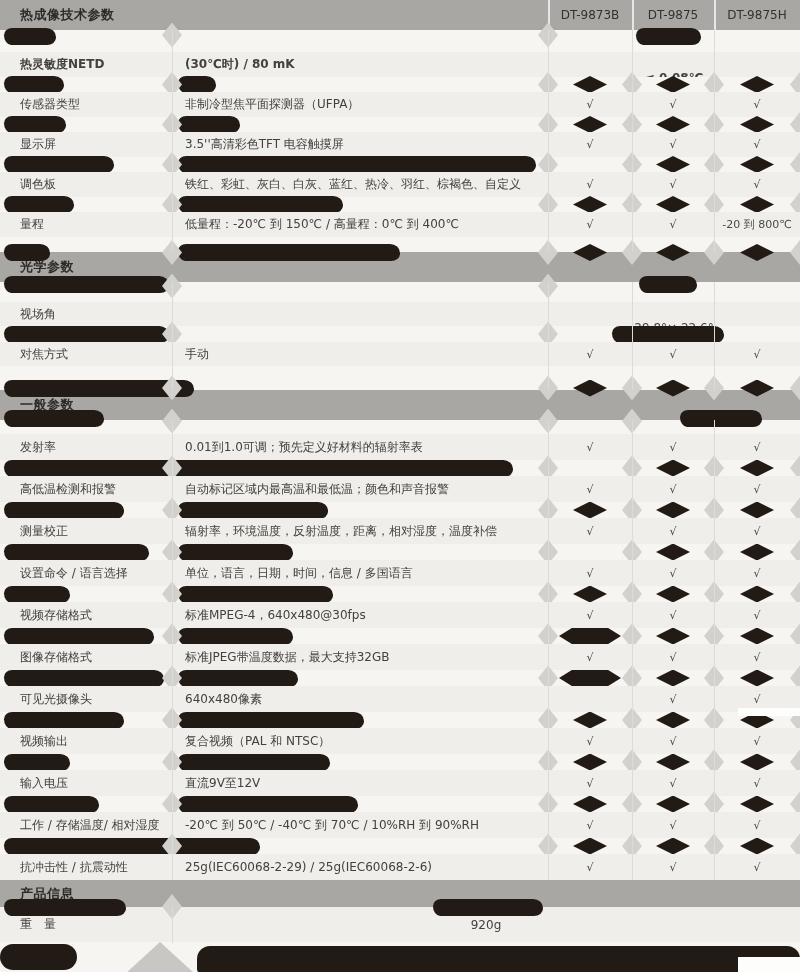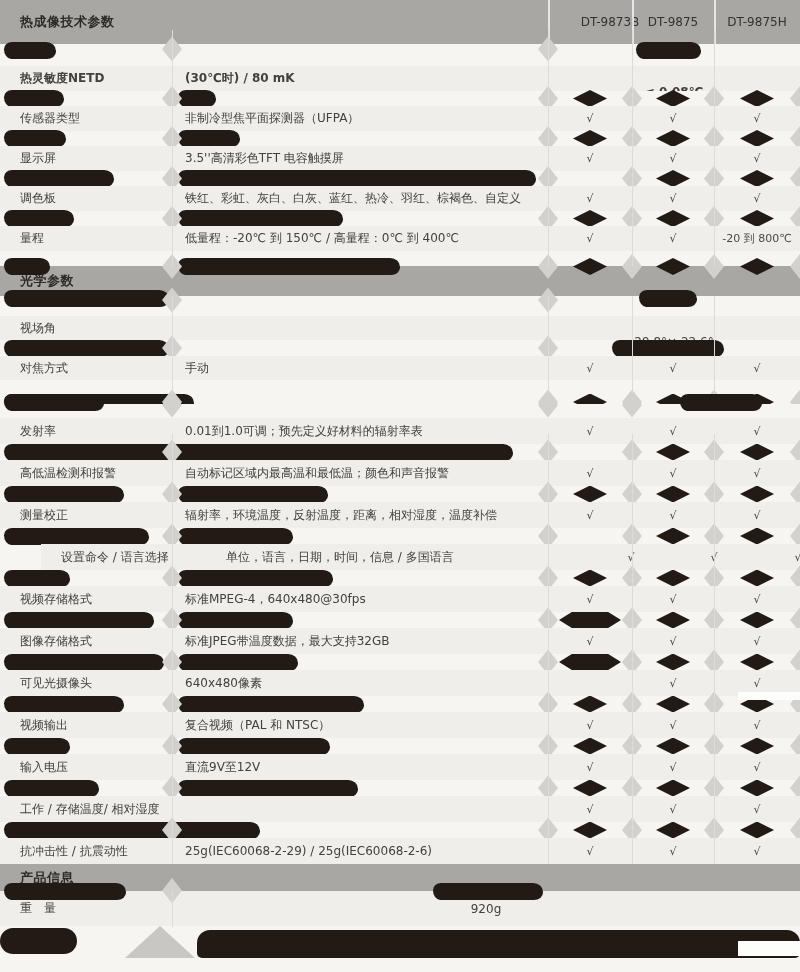--- a/index.html
+++ b/index.html
@@ -39,24 +39,24 @@
        border-right:35px solid transparent;border-bottom:32px solid #c8c7c3;z-index:2;}
   .blob-big{position:absolute;top:4px;right:0;height:28px;background:#221a14;
             border-radius:13px 13px 5px 5px;z-index:3;}
   .whitecorner{position:absolute;right:0;bottom:0;width:62px;height:15px;background:#fdfdfc;z-index:4;}
 </style>
 </head>
 <body>
 
 <div class="page">
     <div class="section">
-      <div class="bar" style="height: 44px;">
+      <div class="bar" style="height: 30px;">
         <div class="bar-title">热成像技术参数</div>
         <div class="vsep" style="left: 548px;"></div>
-        <div class="prod" style="left: 568px; width: 84px; text-align: right;">DT-9873B</div>
+        <div class="prod" style="left: 548px; width: 84px; text-align: right;">DT-9873B</div>
         <div class="vsep" style="left: 632px;"></div>
         <div class="prod" style="left: 632px; width: 82px;">DT-9875</div>
         <div class="vsep" style="left: 714px;"></div>
         <div class="prod" style="left: 714px; width: 86px;">DT-9875H</div>
       </div>
       <div class="row redact" style="height: 22px;">
         <div class="blob" style="left: 4px; width: 52px; margin-top: -13.5px;"></div>
         <div class="blob" style="left: 635.5px; width: 65px; margin-top: -13.5px;"></div>
         <div class="gdia" style="left: 162px; margin-top: -18.5px;"></div>
         <div class="gdia" style="left: 538px; margin-top: -18.5px;"></div>
@@ -195,20 +195,23 @@
         <div class="gdia" style="left: 622px; margin-top: -2.5px;"></div>
         <div class="gdia" style="left: 704px; margin-top: -2.5px;"></div>
         <div class="gdia" style="left: 790px; margin-top: -2.5px;"></div>
       </div>
       <div class="vline" style="left: 172px; top: 30px; bottom: 0px;"></div>
       <div class="vline" style="left: 548px; top: 30px; bottom: 0px;"></div>
       <div class="vline" style="left: 632px; top: 30px; bottom: 0px;"></div>
       <div class="vline" style="left: 714px; top: 30px; bottom: 0px;"></div>
     </div>
     <div class="section">
+      <div class="bar" style="height: 30px;">
+        <div class="bar-title">一般参数</div>
+      </div>
       <div class="row redact" style="height: 14px;">
         <div class="blob" style="left: 4px; width: 100px; margin-top: -17.5px;"></div>
         <div class="blob" style="left: 680px; width: 82px; margin-top: -17.5px;"></div>
         <div class="gdia" style="left: 162px; margin-top: -18.5px;"></div>
         <div class="gdia" style="left: 538px; margin-top: -18.5px;"></div>
         <div class="gdia" style="left: 622px; margin-top: -18.5px;"></div>
       </div>
       <div class="row spec" style="height: 26px;">
         <div class="cell label">发射率</div>
         <div class="cell value">0.01到1.0可调；预先定义好材料的辐射率表</div>
@@ -257,21 +260,21 @@
         <div class="blob" style="left: 4px; width: 145px; margin-top: -8.5px;"></div>
         <div class="blob" style="left: 178px; width: 115px; margin-top: -8.5px;"></div>
         <div class="bdia" style="left: 656px; margin-top: -8.5px;"></div>
         <div class="bdia" style="left: 740px; margin-top: -8.5px;"></div>
         <div class="gdia" style="left: 162px; margin-top: -12.5px;"></div>
         <div class="gdia" style="left: 538px; margin-top: -12.5px;"></div>
         <div class="gdia" style="left: 622px; margin-top: -12.5px;"></div>
         <div class="gdia" style="left: 704px; margin-top: -12.5px;"></div>
         <div class="gdia" style="left: 790px; margin-top: -12.5px;"></div>
       </div>
-      <div class="row spec" style="height: 26px; margin-left: 41px;">
+      <div class="row spec" style="height: 26px;">
         <div class="cell label">设置命令 / 语言选择</div>
         <div class="cell value">单位，语言，日期，时间，信息 / 多国语言</div>
         <div class="cell colv" style="left: 548px; width: 84px;">√</div>
         <div class="cell colv" style="left: 632px; width: 82px;">√</div>
         <div class="cell colv" style="left: 714px; width: 86px;">√</div>
       </div>
       <div class="row redact" style="height: 16px;">
         <div class="blob" style="left: 4px; width: 66px; margin-top: -8.5px;"></div>
         <div class="blob" style="left: 178px; width: 155px; margin-top: -8.5px;"></div>
         <div class="bdia" style="left: 573px; margin-top: -8.5px;"></div>
@@ -373,20 +376,21 @@
         <div class="bdia" style="left: 656px; margin-top: -8.5px;"></div>
         <div class="bdia" style="left: 740px; margin-top: -8.5px;"></div>
         <div class="gdia" style="left: 162px; margin-top: -12.5px;"></div>
         <div class="gdia" style="left: 538px; margin-top: -12.5px;"></div>
         <div class="gdia" style="left: 622px; margin-top: -12.5px;"></div>
         <div class="gdia" style="left: 704px; margin-top: -12.5px;"></div>
         <div class="gdia" style="left: 790px; margin-top: -12.5px;"></div>
       </div>
       <div class="row spec" style="height: 26px;">
         <div class="cell label">工作 / 存储温度/ 相对湿度</div>
+        <div class="cell value">-20℃ 到 50℃ / -40℃ 到 70℃ / 10%RH 到 90%RH</div>
         <div class="cell colv" style="left: 548px; width: 84px;">√</div>
         <div class="cell colv" style="left: 632px; width: 82px;">√</div>
         <div class="cell colv" style="left: 714px; width: 86px;">√</div>
       </div>
       <div class="row redact" style="height: 16px;">
         <div class="blob" style="left: 4px; width: 225px; margin-top: -8.5px;"></div>
         <div class="blob" style="left: 178px; width: 82px; margin-top: -8.5px;"></div>
         <div class="bdia" style="left: 573px; margin-top: -8.5px;"></div>
         <div class="bdia" style="left: 656px; margin-top: -8.5px;"></div>
         <div class="bdia" style="left: 740px; margin-top: -8.5px;"></div>

